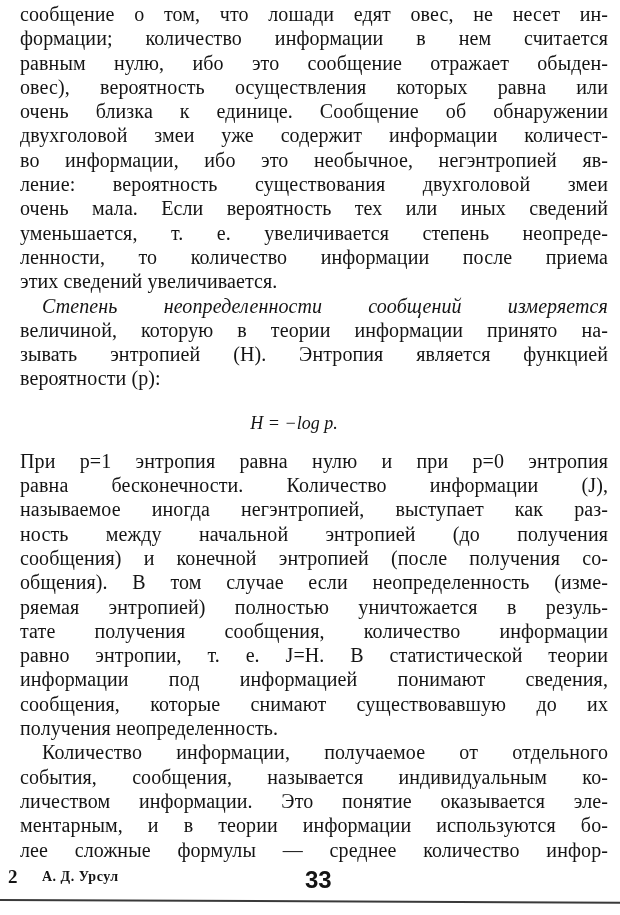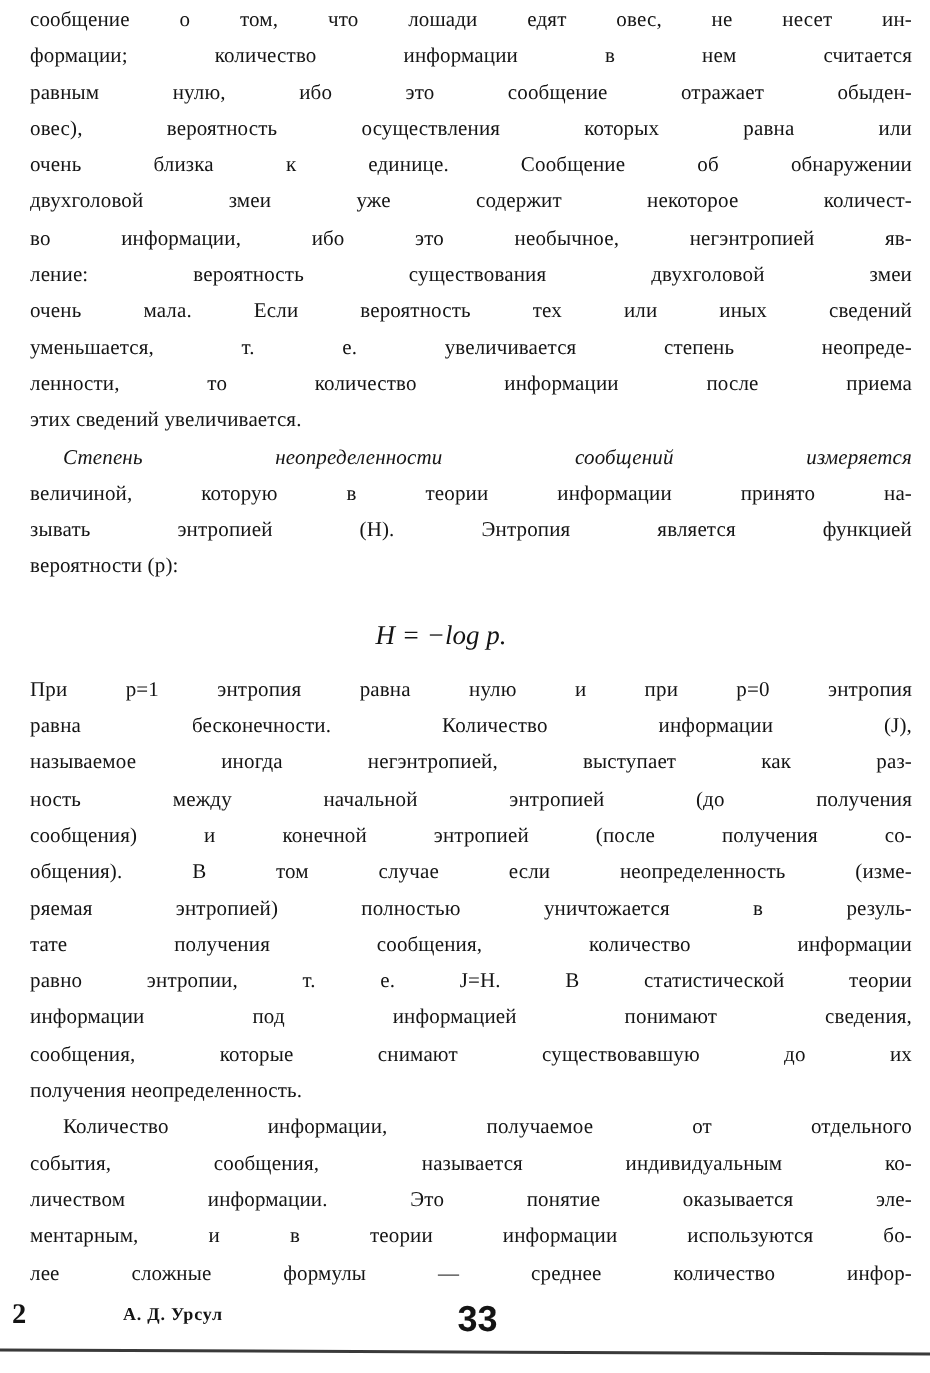--- a/index.html
+++ b/index.html
@@ -17,21 +17,21 @@
     }
     .page {
       position: absolute;
       left: 20px;
       top: 2px;
       width: 588px;
     }
     .line {
       height: 24.3px;
       line-height: 24.3px;
-      font-size: 14px;
+      font-size: 20px;
       white-space: nowrap;
       text-align: justify;
       text-align-last: justify;
       letter-spacing: 0.1px;
     }
     .line.last {
       text-align-last: left;
     }
     .line.indent {
       padding-left: 22px;
@@ -59,23 +59,22 @@
     .footer .sig {
       position: absolute;
       left: 0;
       top: 0;
       font-size: 19px;
     }
     .footer .author {
       position: absolute;
       left: 34px;
       top: 3px;
-      font-size: 12px;
+      font-size: 14px;
       letter-spacing: 0.5px;
-      margin-left: 40px;
     }
     .footer .pagenum {
       position: absolute;
       left: 297px;
       top: 0;
       font-size: 24px;
       font-family: "Liberation Sans", "DejaVu Sans", sans-serif;
     }
     .rule {
       position: absolute;
@@ -91,21 +90,21 @@
 </head>
 <body>
 
 <div class="page">
 
   <div class="line">сообщение о том, что лошади едят овес, не несет ин-</div>
   <div class="line">формации; количество информации в нем считается</div>
   <div class="line">равным нулю, ибо это сообщение отражает обыден-</div>
   <div class="line">овес), вероятность осуществления которых равна или</div>
   <div class="line">очень близка к единице. Сообщение об обнаружении</div>
-  <div class="line">двухголовой змеи уже содержит некоторое количест-</div>
+  <div class="line">двухголовой змеи уже содержит информации количест-</div>
   <div class="line">во информации, ибо это необычное, негэнтропией яв-</div>
   <div class="line">ление: вероятность существования двухголовой змеи</div>
   <div class="line">очень мала. Если вероятность тех или иных сведений</div>
   <div class="line">уменьшается, т. е. увеличивается степень неопреде-</div>
   <div class="line">ленности, то количество информации после приема</div>
   <div class="line last">этих сведений увеличивается.</div>
 
   <div class="line indent"><em>Степень неопределенности сообщений измеряется</em></div>
   <div class="line">величиной, которую в теории информации принято на-</div>
   <div class="line">зывать энтропией (H). Энтропия является функцией</div>

